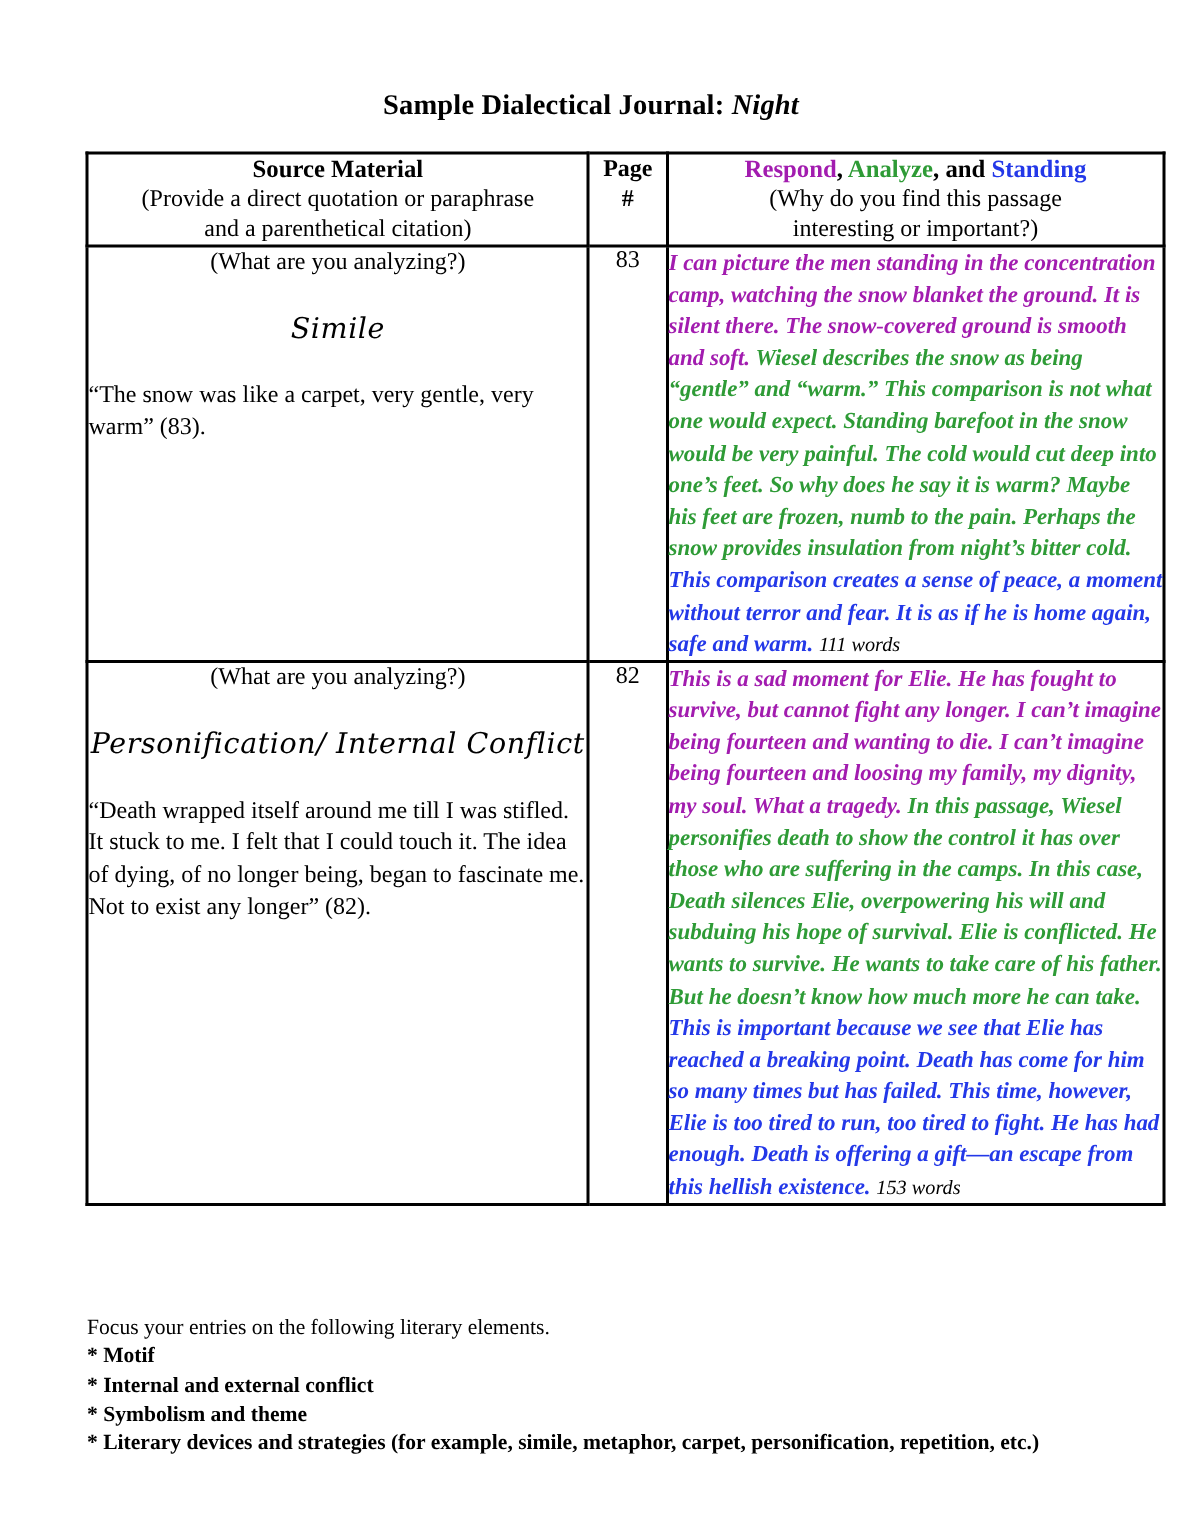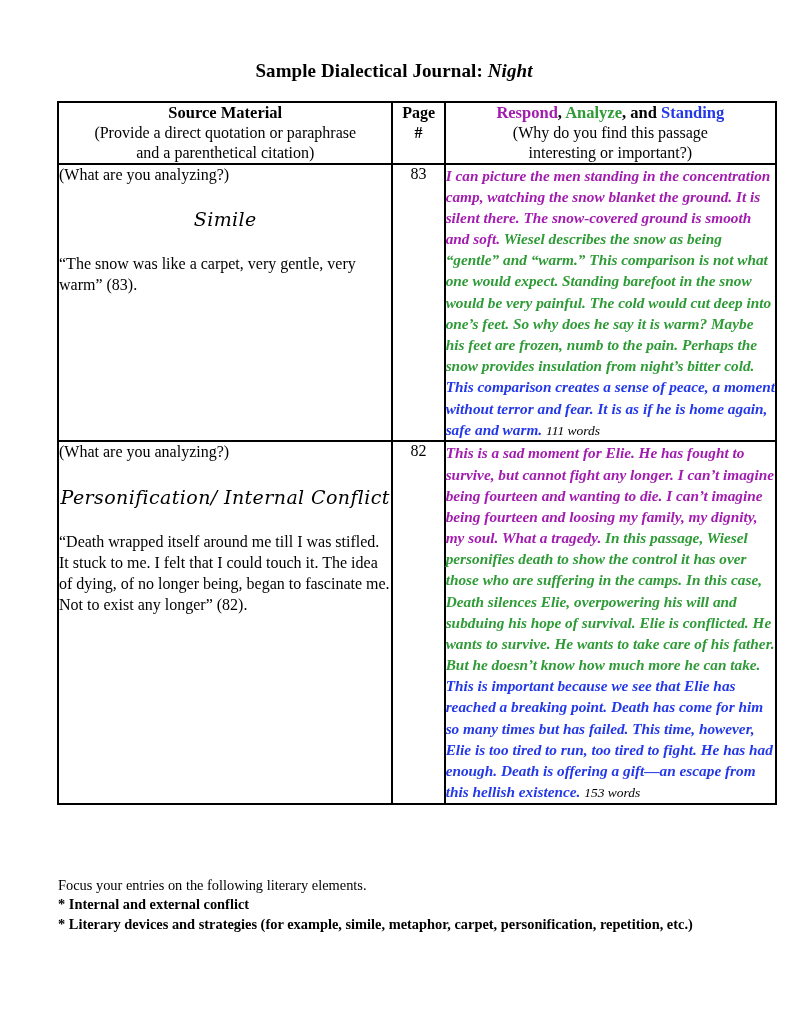--- a/index.html
+++ b/index.html
@@ -84,21 +84,21 @@
   .c-green  { color: #2E9B36; }
   .c-blue   { color: #2338E8; }
 
   
   .src-cell {
     padding: 14px 10px 12px 10px;
     font-size: 16px;
     line-height: 1.27;
   }
   .prompt-line {
-    text-align: left;
+    text-align: center;
     margin: 0 0 22px 0;
   }
   .device-name {
     text-align: center;
     font-style: italic;
     font-size: 19px;
     font-family: "DejaVu Serif", "Liberation Serif", serif;
     letter-spacing: 0.4px;
     margin: 0 0 22px 0;
   }
@@ -198,17 +198,19 @@
         </td>
         <td class="page-cell">82</td>
         <td class="resp-cell"><span class="seg c-orange">This is a sad moment for Elie.  He has fought to survive, but cannot fight any longer.  I can’t imagine being fourteen and wanting to die.  I can’t imagine being fourteen and loosing my family, my dignity, my soul.  What a tragedy.  </span><span class="seg c-green">In this passage, Wiesel personifies death to show the control it has over those who are suffering in the camps.  In this case, Death silences Elie, overpowering his will and subduing his hope of survival.  Elie is conflicted.  He wants to survive.  He wants to take care of his father.  But he doesn’t know how much more he can take.  </span><span class="seg c-blue">This is important because we see that Elie has reached a breaking point.  Death has come for him so many times but has failed.  This time, however, Elie is too tired to run, too tired to fight.  He has had enough.  Death is offering a gift—an escape from this hellish existence.</span> <span class="wordcount">153 words</span></td>
       </tr>
 
     </tbody>
   </table>
 
   <div class="footer">
     <div class="lead">Focus your entries on the following literary elements.</div>
+    <div class="bullet">* Motif</div>
     <div class="bullet">* Internal and external conflict</div>
+    <div class="bullet">* Symbolism and theme</div>
     <div class="bullet">* Literary devices and strategies (for example, simile, metaphor, carpet, personification, repetition, etc.)</div>
   </div>
 
 </div>
 
 </body></html>

